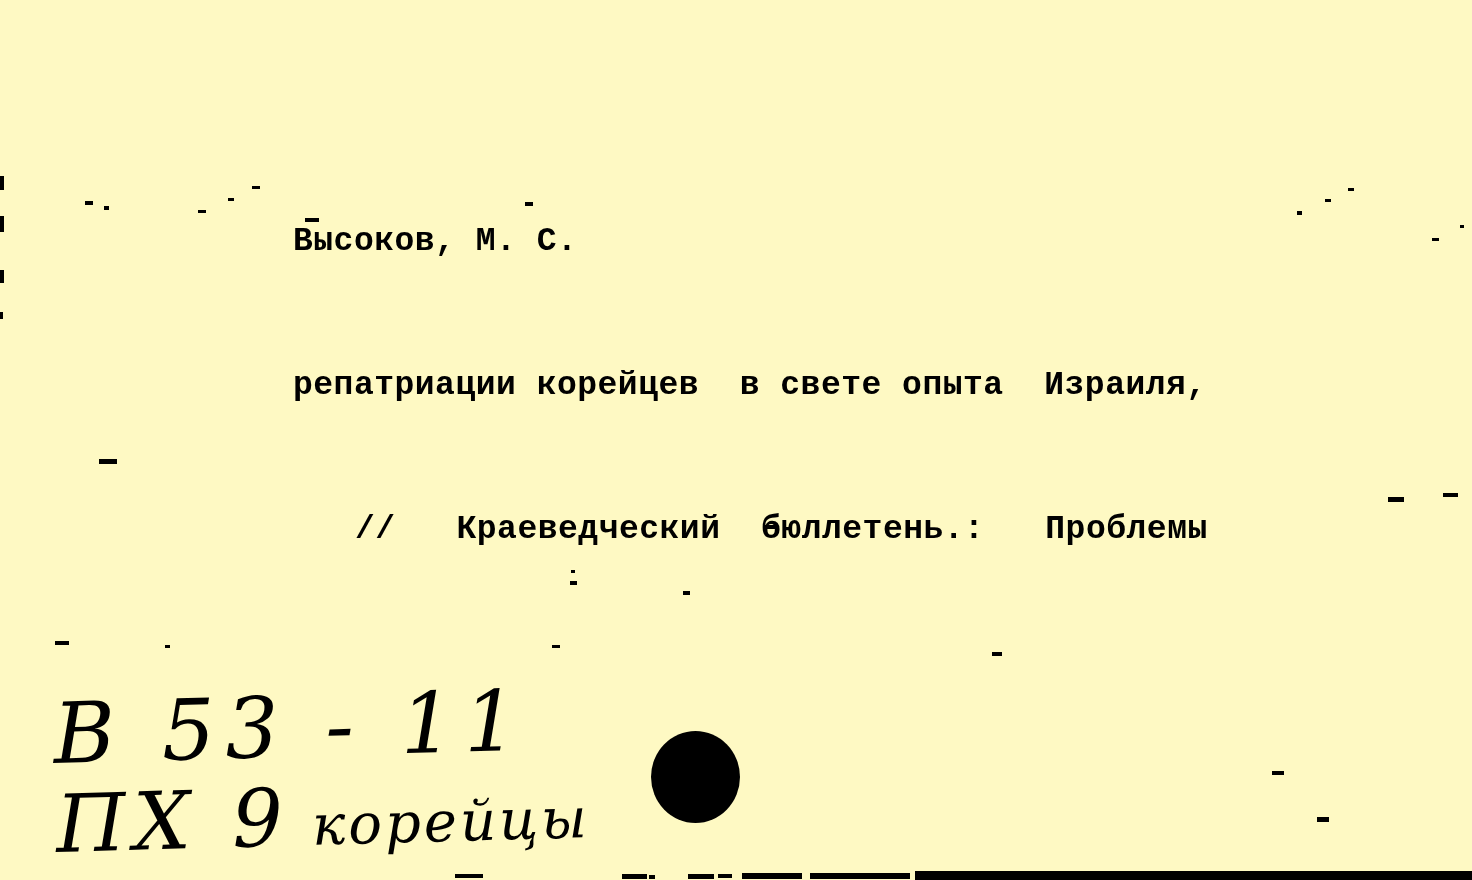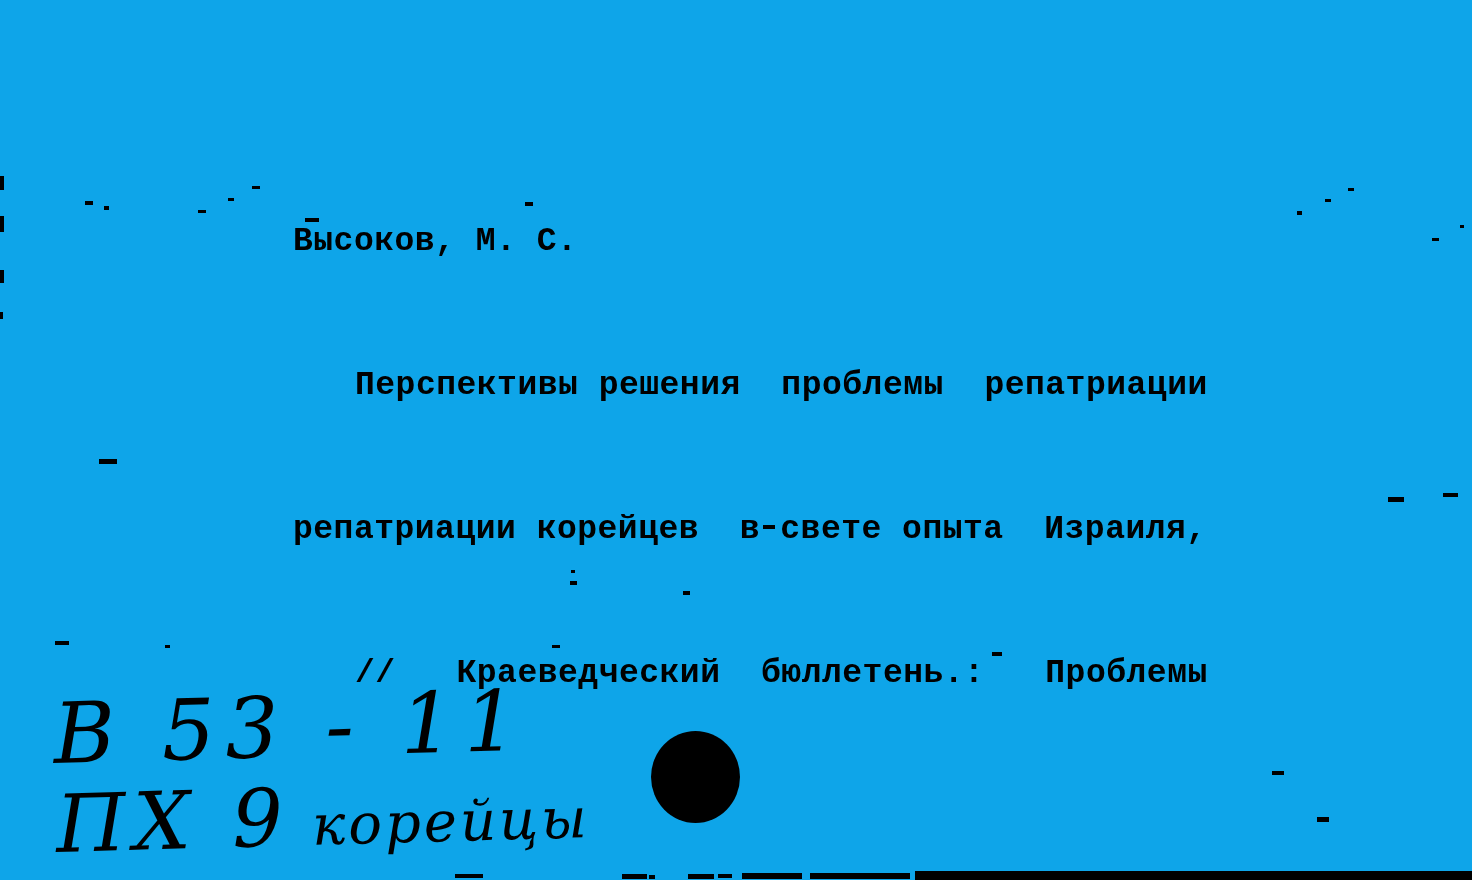--- a/index.html
+++ b/index.html
@@ -4,21 +4,21 @@
 <style>
   html, body {
     margin: 0;
     padding: 0;
     background: #ffffff;
   }
   .card {
     position: relative;
     width: 1472px;
     height: 880px;
-    background: #0ea5e9;
+    background: #fef9c3;
     overflow: hidden;
     color: #000000;
   }
 
   
   .typed-block {
     position: absolute;
     left: 293px;
     top: 122px;
     font-family: "Liberation Mono", "DejaVu Sans Mono", monospace;
@@ -76,21 +76,20 @@
   
   .speck { position: absolute; background: #000000; }
 </style>
 </head>
 <body>
 
 <div class="card">
 
   <div class="typed-block">
     <div class="typed-line">Высоков, М. С.</div>
-    <div class="typed-line indent">Перспективы решения  проблемы  репатриации</div>
     <div class="typed-line">репатриации корейцев  в свете опыта  Израиля,</div>
     <div class="typed-line indent">//   Краеведческий  бюллетень.:   Проблемы</div>
     
     
     
   </div>
 
   <div class="call-number">
     <div class="call-line1">В 53 - 11</div>
     <div class="call-line2"><span class="cn-prefix">ПХ 9</span><span class="cn-word"> корейцы</span></div>

